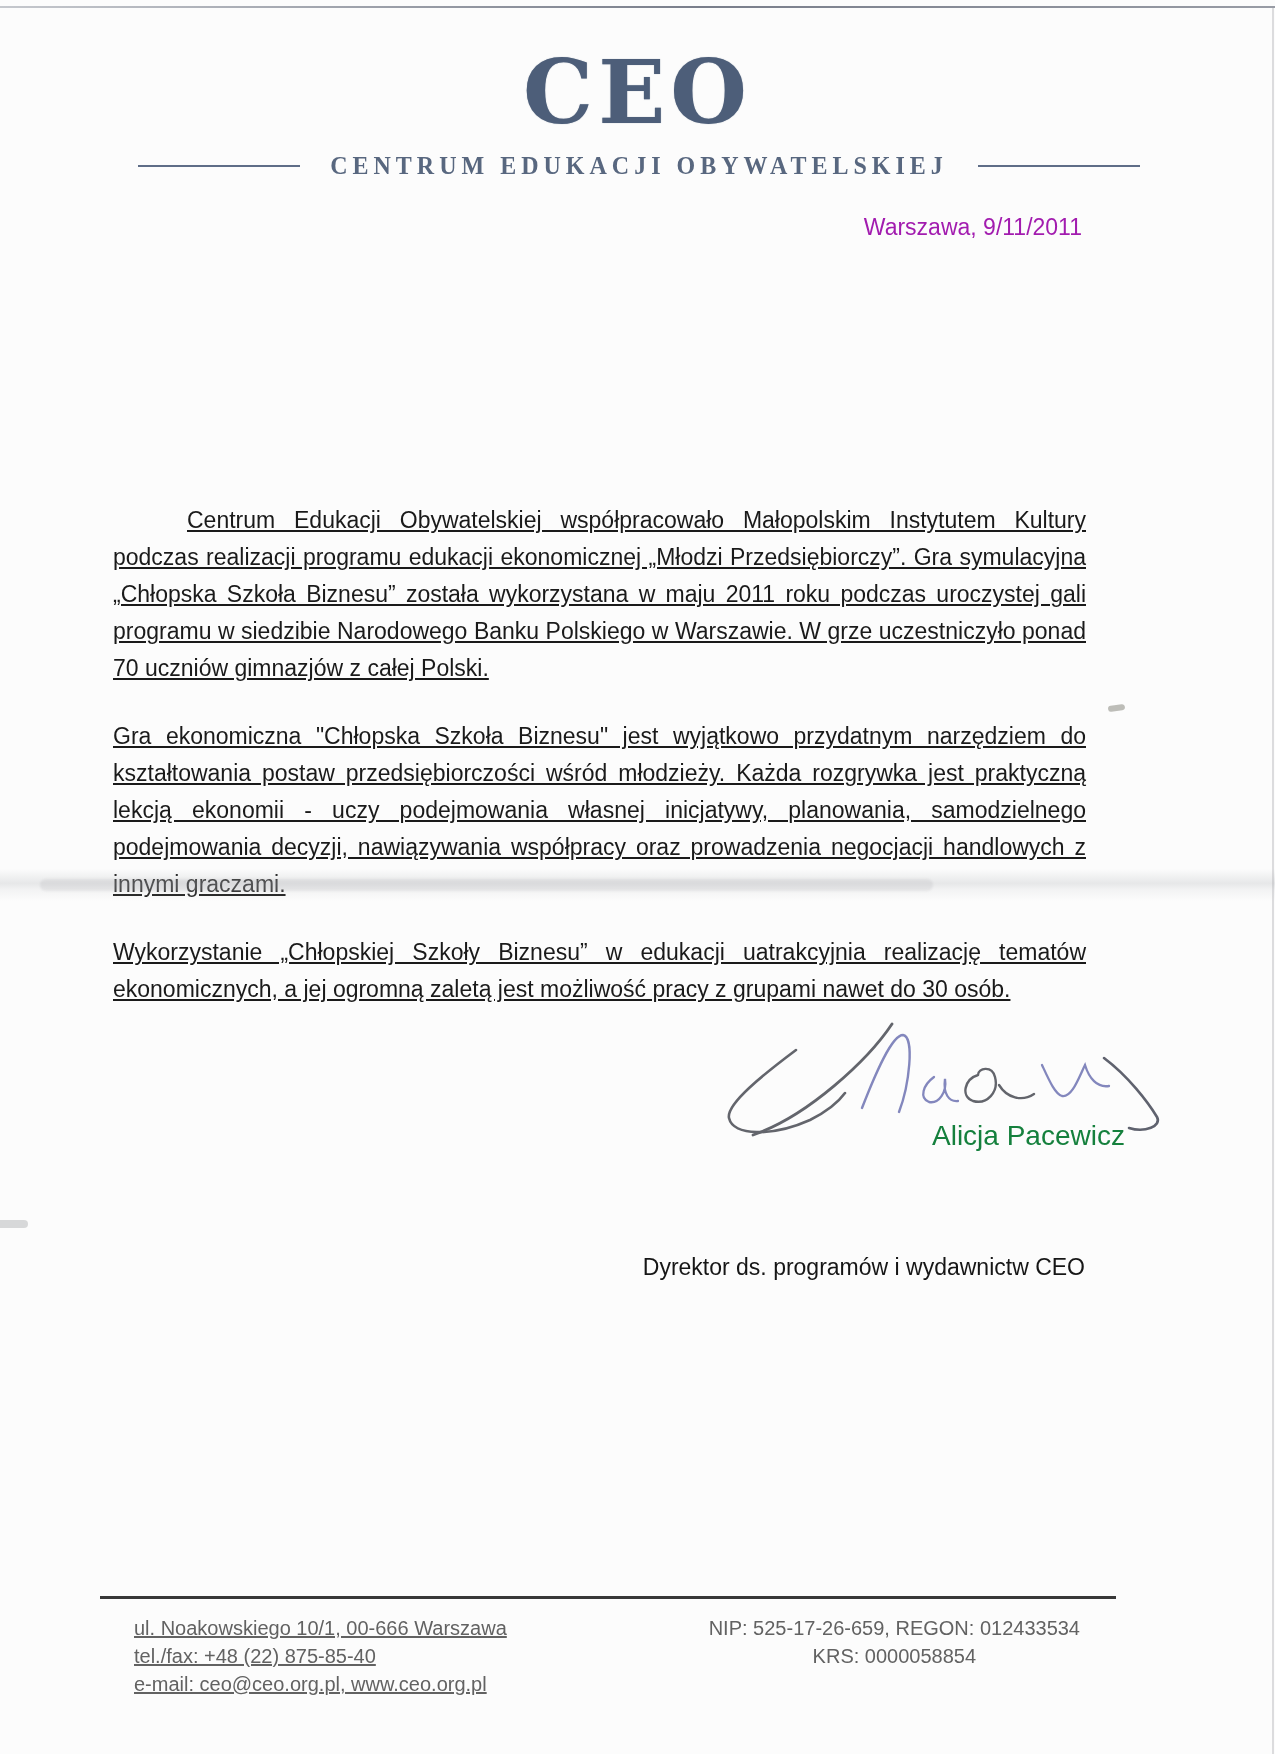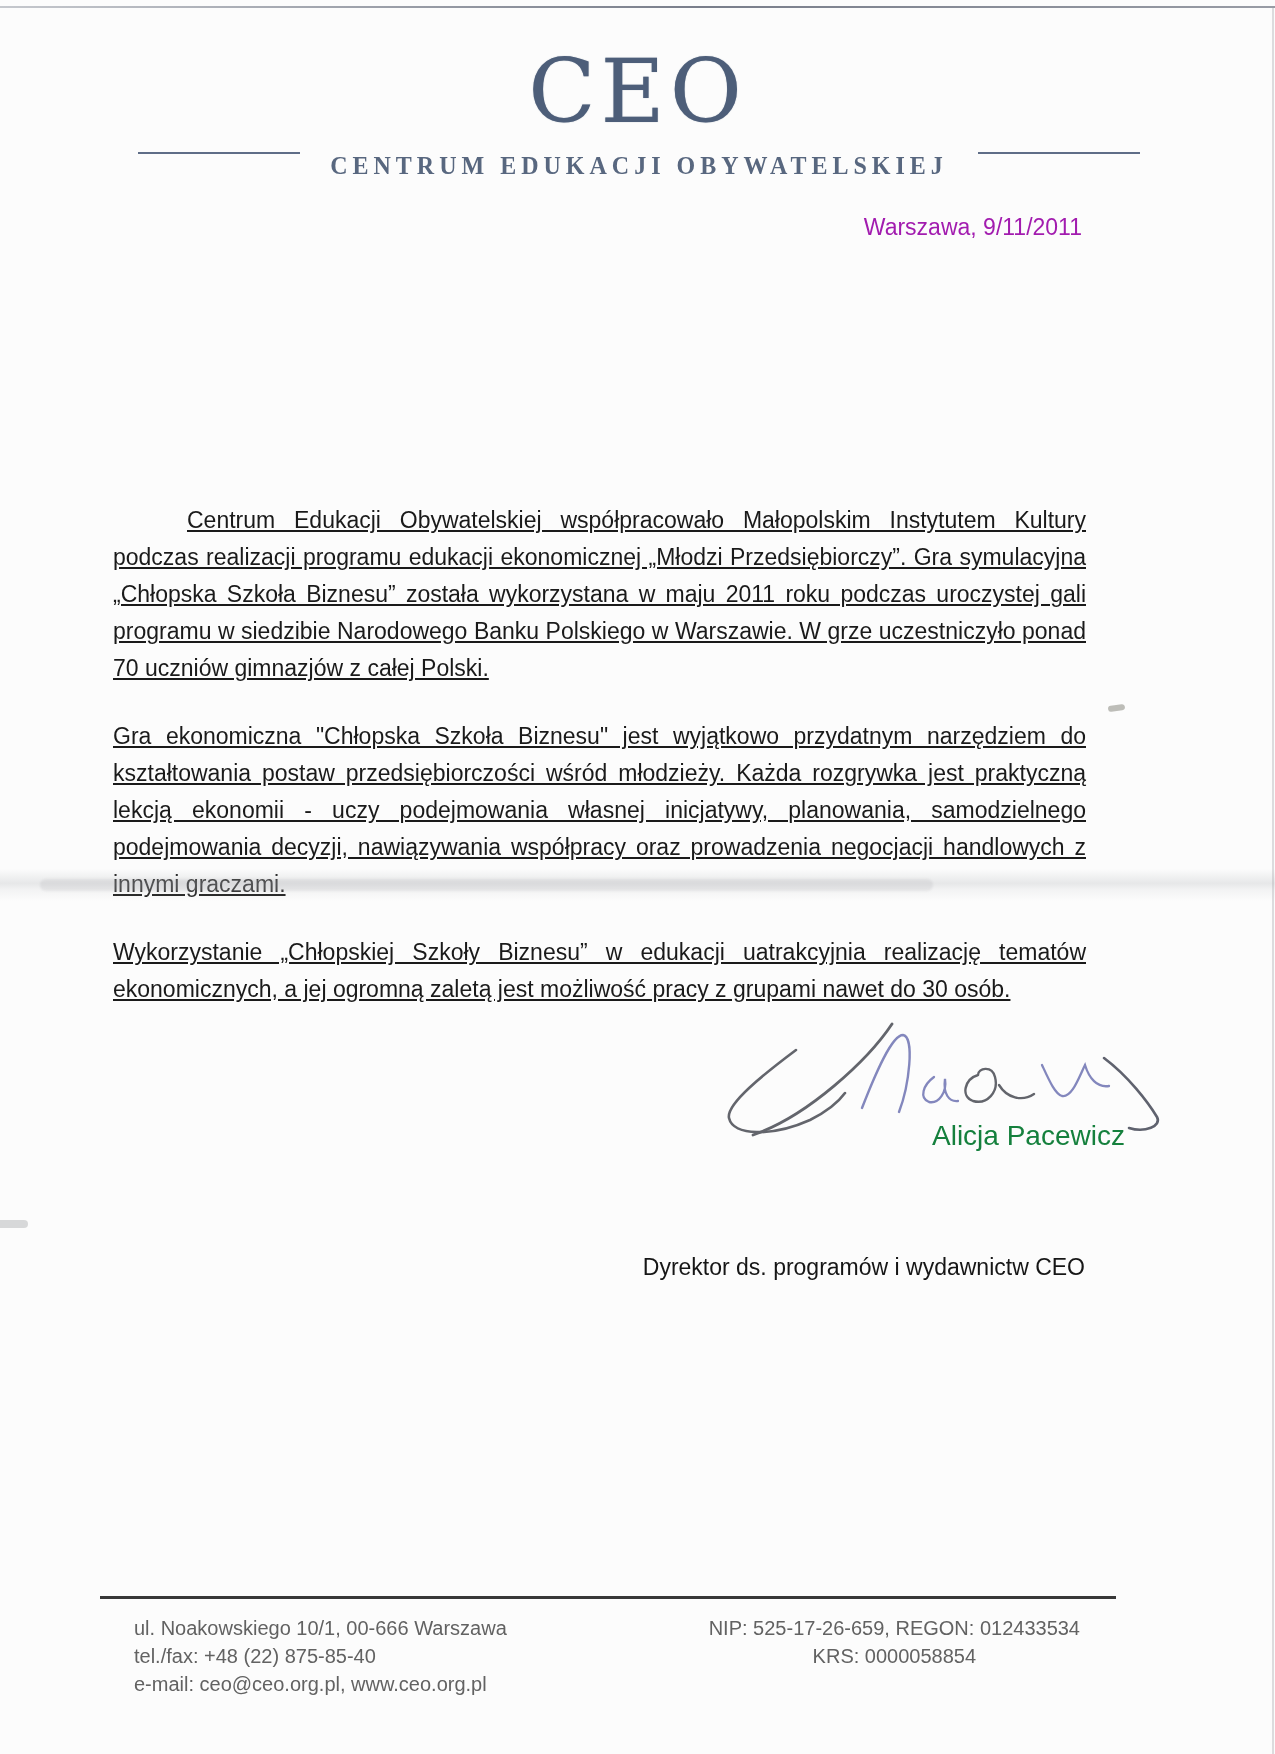--- a/index.html
+++ b/index.html
@@ -18,46 +18,46 @@
       linear-gradient(to bottom,rgba(255,255,255,0),rgba(175,178,182,.28) 45%,rgba(200,202,205,.18) 65%,rgba(255,255,255,0));
   }
   .smudge-band::after{content:"";position:absolute;left:40px;top:10px;width:70%;height:12px;
     background:rgba(160,163,168,.18);border-radius:6px;filter:blur(1px);}
   .dash-artifact{position:absolute;top:705px;left:1108px;width:17px;height:6px;
     background:#a3a39b;border-radius:3px;opacity:.7;transform:rotate(-8deg);}
   .corner-artifact{position:absolute;top:1220px;left:0;width:28px;height:8px;background:rgba(170,172,176,.45);border-radius:0 4px 4px 0;}
 
   
   .logo-acronym{position:absolute;top:46px;left:0;width:100%;text-align:center;
-    font-family:"DejaVu Serif","Liberation Serif",serif;font-weight:400;
+    font-family:"DejaVu Serif","Liberation Serif",serif;font-weight:700;
     font-size:88px;line-height:92px;letter-spacing:5px;color:#4d5e79;
     text-shadow:0 0 1px rgba(77,94,121,.55);}
   .logo-subrow{position:absolute;top:152px;left:138px;width:1002px;
-    display:flex;align-items:flex-start;}
+    display:flex;align-items:center;}
   .logo-rule{flex:1;height:2px;background:#5f6d87;}
   .logo-subtitle{padding:0 30px;font-family:"Liberation Serif",serif;
     font-size:24px;font-weight:600;letter-spacing:5px;color:#58677f;
     white-space:nowrap;transform:scaleY(1.08);}
 
   .date-line{position:absolute;top:214px;right:193px;font-size:23px;color:#a21caf;}
 
   
   .letter-body{position:absolute;top:502px;left:113px;width:973px;
     font-size:23px;line-height:37px;text-align:justify;color:#1a1a1a;}
   .letter-body p{margin:0 0 31px 0;text-decoration:underline;}
   .letter-body p.indent{text-indent:74px;}
 
   
   .signature-svg{position:absolute;top:1016px;left:676px;width:520px;height:140px;}
   .signer-name{position:absolute;top:1120px;left:932px;font-size:28px;color:#15803d;}
   .signer-title{position:absolute;top:1254px;right:190px;font-size:23px;color:#161616;}
 
   
   .footer-rule{position:absolute;top:1596px;left:100px;width:1016px;height:3px;background:#383838;}
-  .footer-left{position:absolute;top:1614px;left:134px;font-size:20px;line-height:28px;color:#626262;}
+  .footer-left{position:absolute;top:1614px;left:134px;font-size:20px;line-height:28px;color:#626262;text-decoration:underline;}
   .footer-right{position:absolute;top:1614px;right:195px;font-size:20px;line-height:28px;color:#626262;text-align:center;}
 </style>
 </head>
 <body>
 
 <div class="page">
 
   <div class="top-scan-line"></div>
   <div class="right-scan-line"></div>
 

